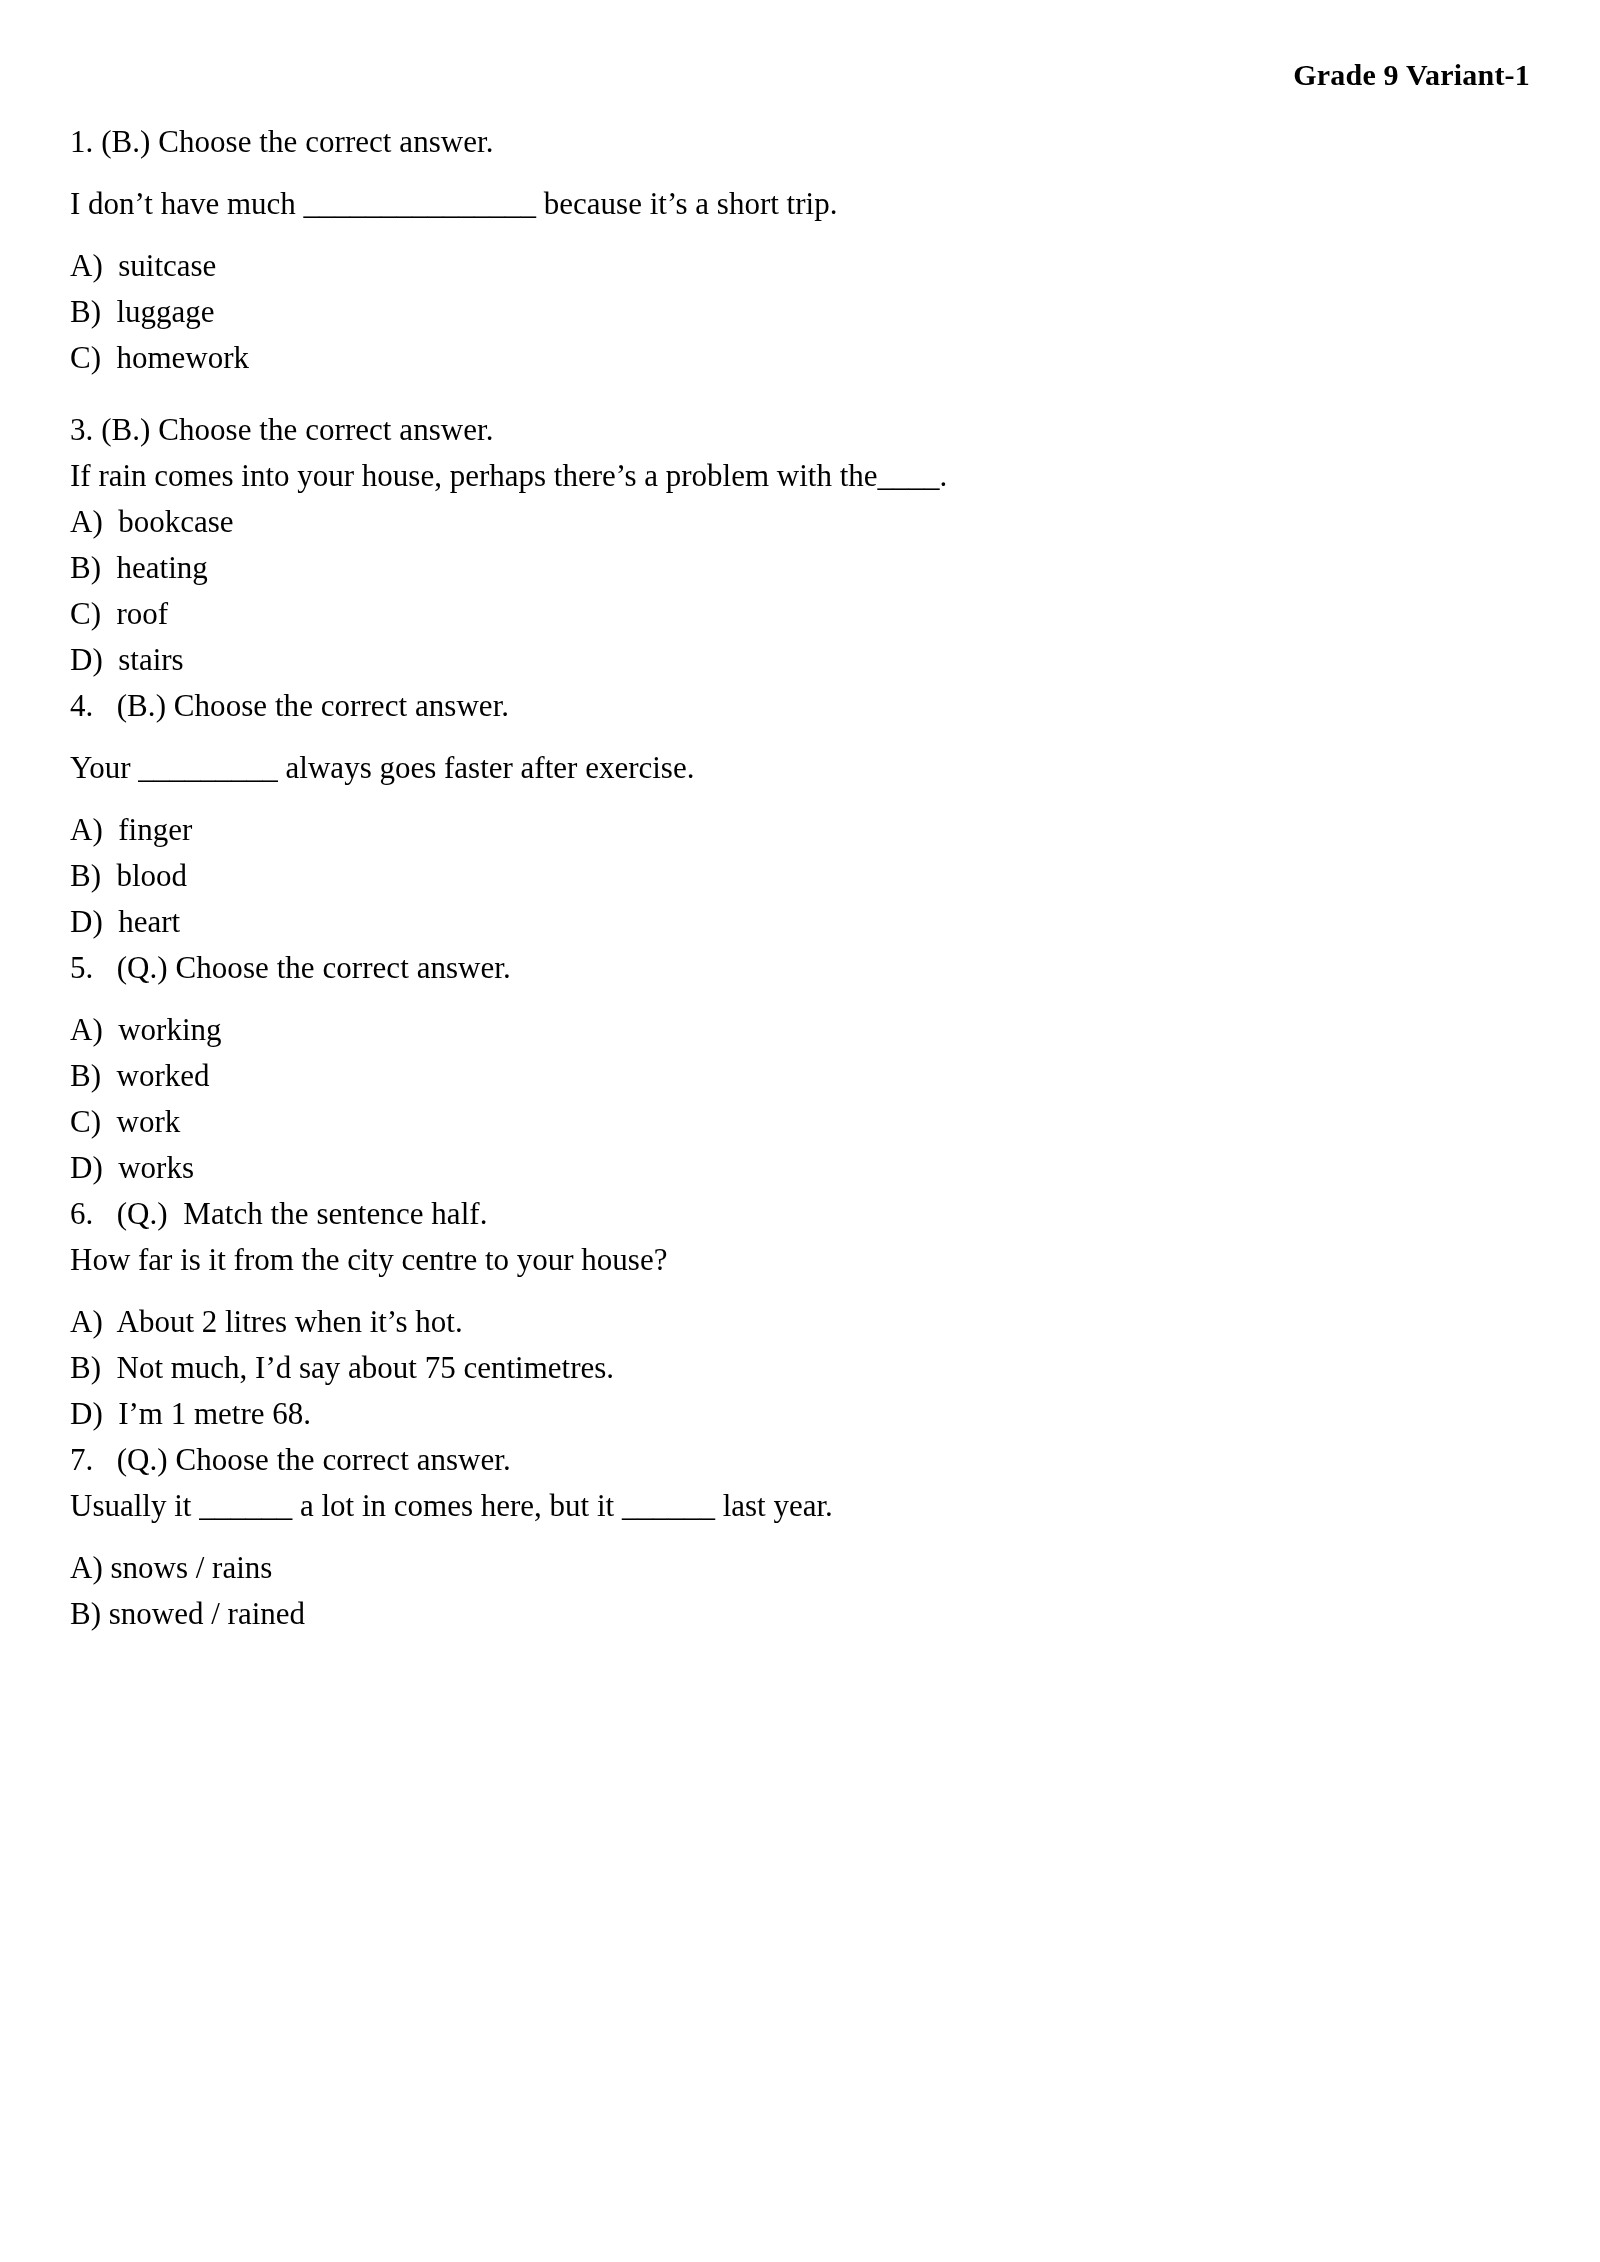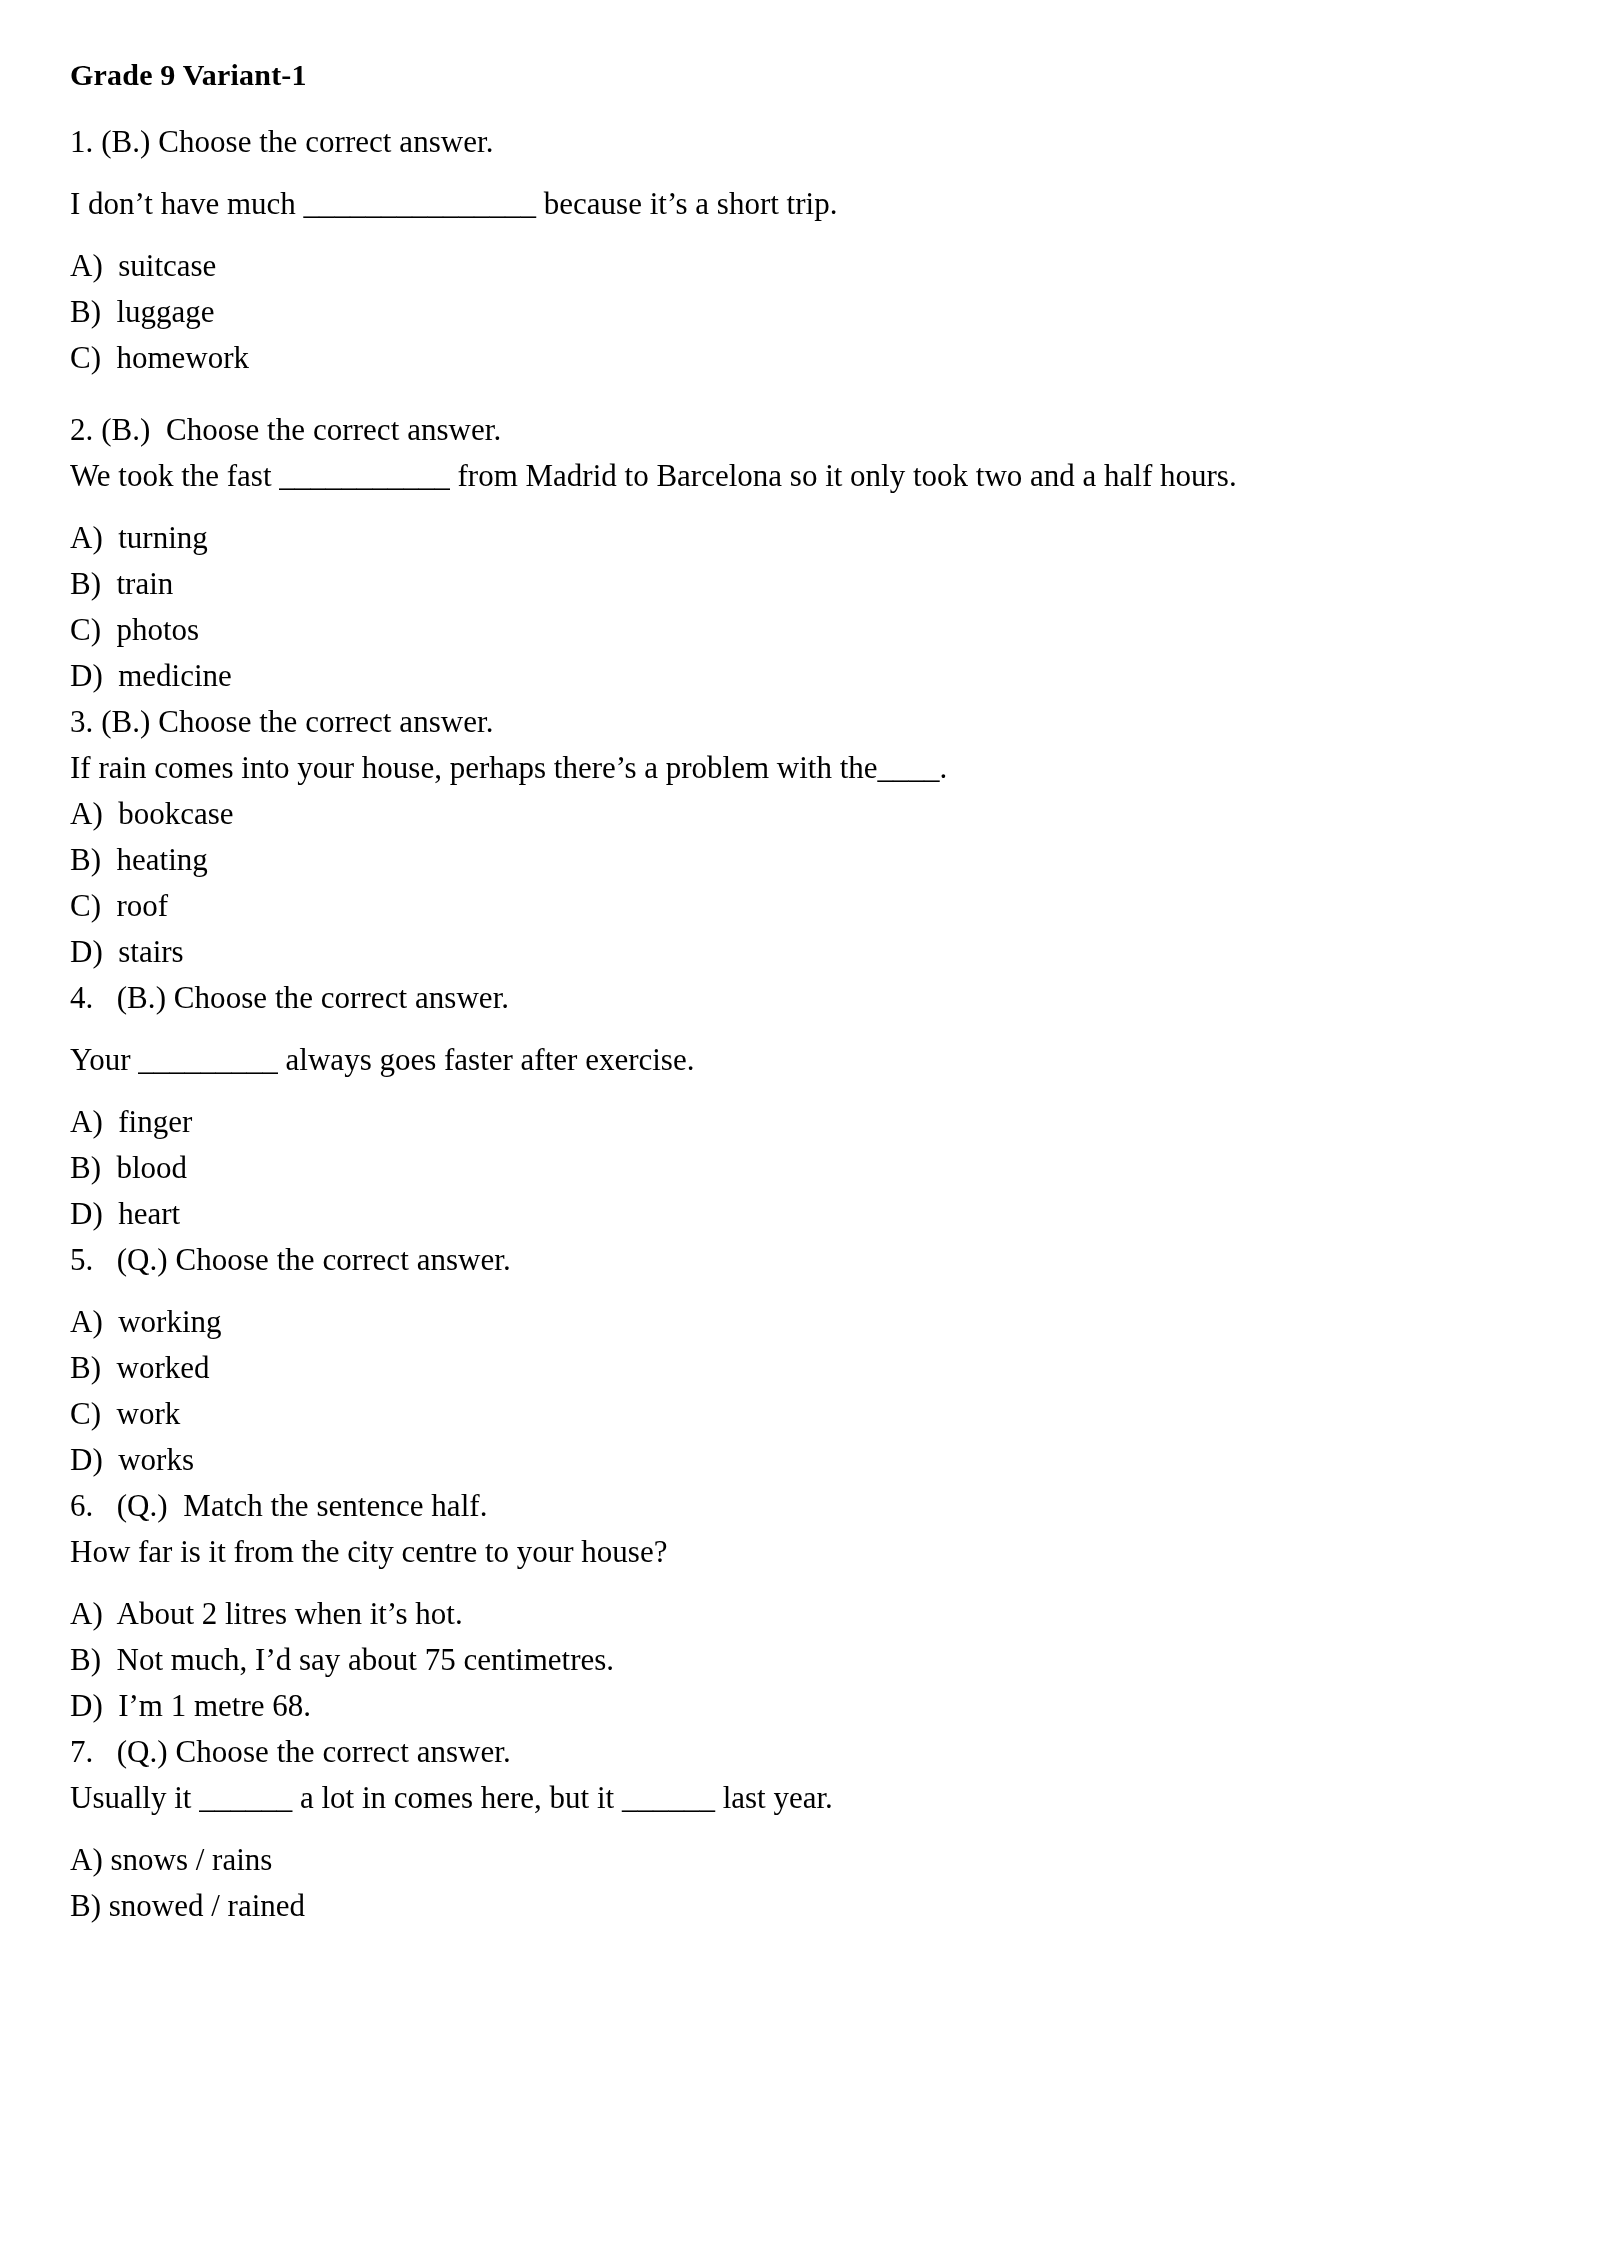--- a/index.html
+++ b/index.html
@@ -18,21 +18,21 @@
   .page {
     position: relative;
     width: 1600px;
     height: 2262px;
     box-sizing: border-box;
     padding: 0 70px 0 70px;
     background: #ffffff;
     overflow: hidden;
   }
   .doc-title {
-    text-align: left;
+    text-align: right;
     font-weight: bold;
     font-size: 30px;
     line-height: 1.2;
     margin: 0;
     padding-top: 57px;
     letter-spacing: 0.2px;
   }
   .qblock {
     margin: 0;
     padding: 0;
@@ -74,29 +74,20 @@
     <div class="gap-sm"></div>
     <p class="stem">I don’t have much _______________ because it’s a short trip.</p>
     <div class="gap-sm"></div>
     <p class="opt">A)  suitcase</p>
     <p class="opt">B)  luggage</p>
     <p class="opt">C)  homework</p>
   </div>
 
   <div class="gap-md"></div>
 
-  <div class="qblock">
-    <p class="line">2. (B.)  Choose the correct answer.</p>
-    <p class="stem">We took the fast ___________ from Madrid to Barcelona so it only took two and a half hours.</p>
-    <div class="gap-sm"></div>
-    <p class="opt">A)  turning</p>
-    <p class="opt">B)  train</p>
-    <p class="opt">C)  photos</p>
-    <p class="opt">D)  medicine</p>
-  </div>
 
   <div class="qblock">
     <p class="line">3. (B.) Choose the correct answer.</p>
     <p class="stem">If rain comes into your house, perhaps there’s a problem with the____.</p>
     <p class="opt">A)  bookcase</p>
     <p class="opt">B)  heating</p>
     <p class="opt">C)  roof</p>
     <p class="opt">D)  stairs</p>
   </div>
 

